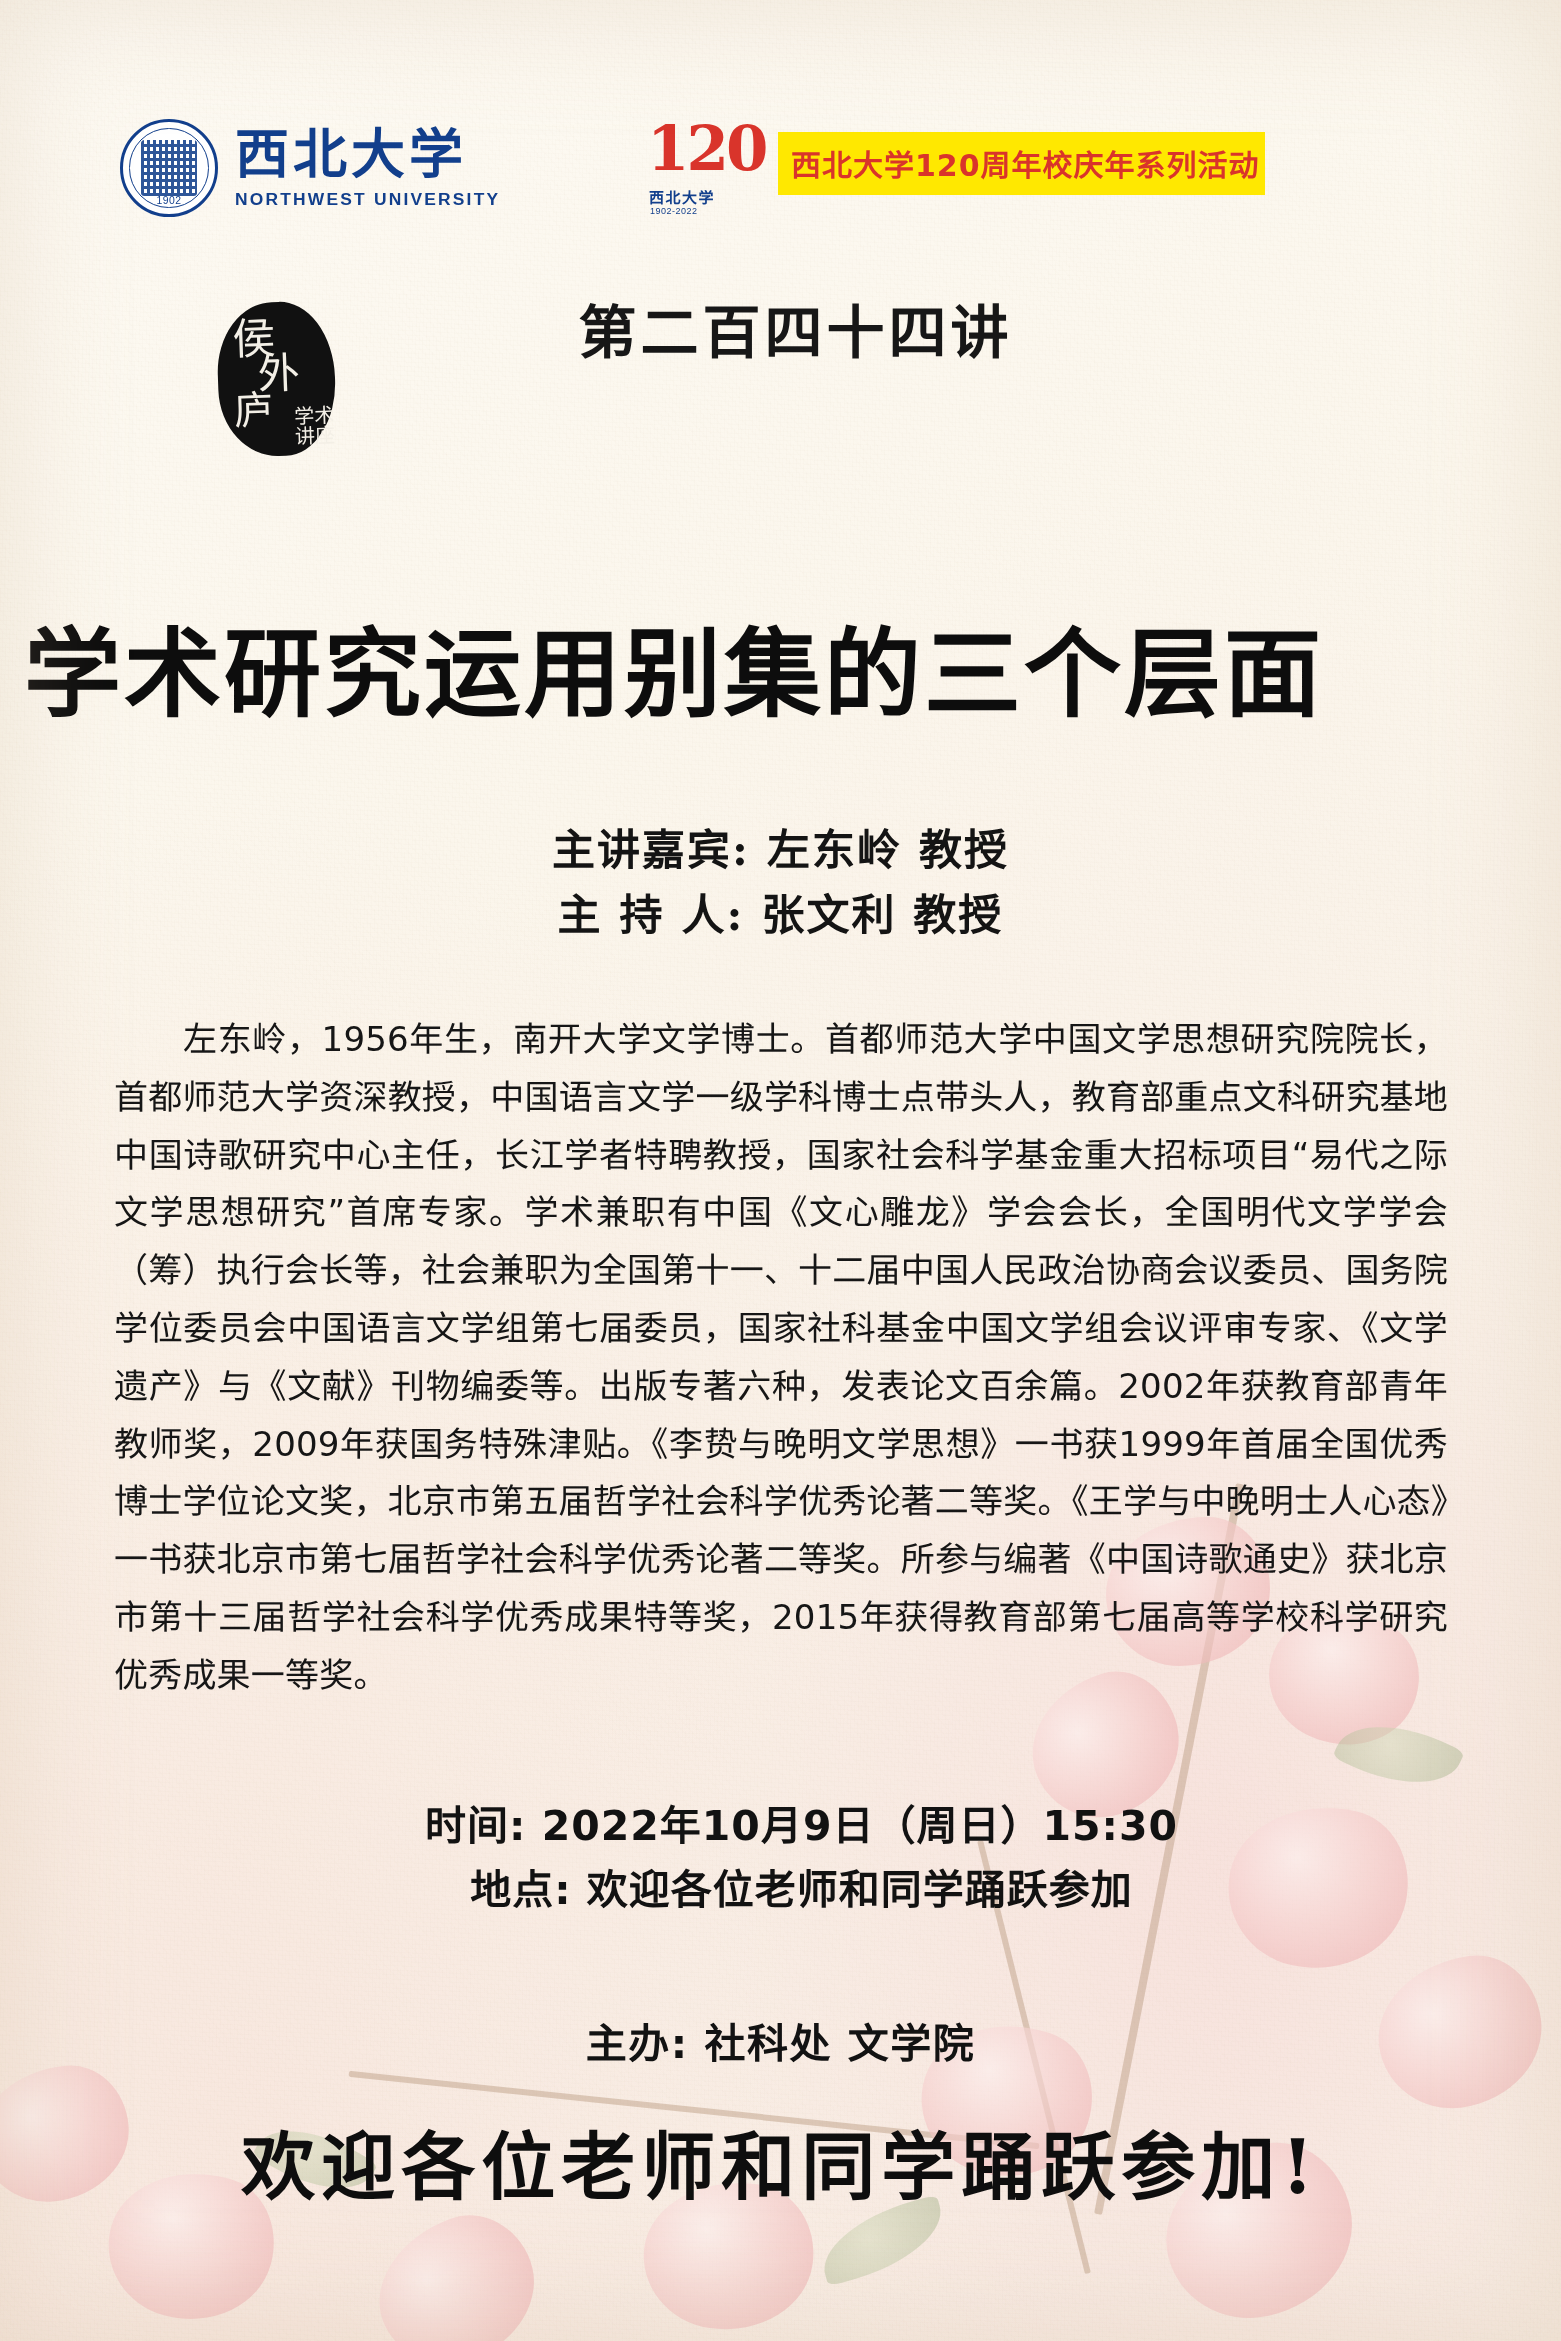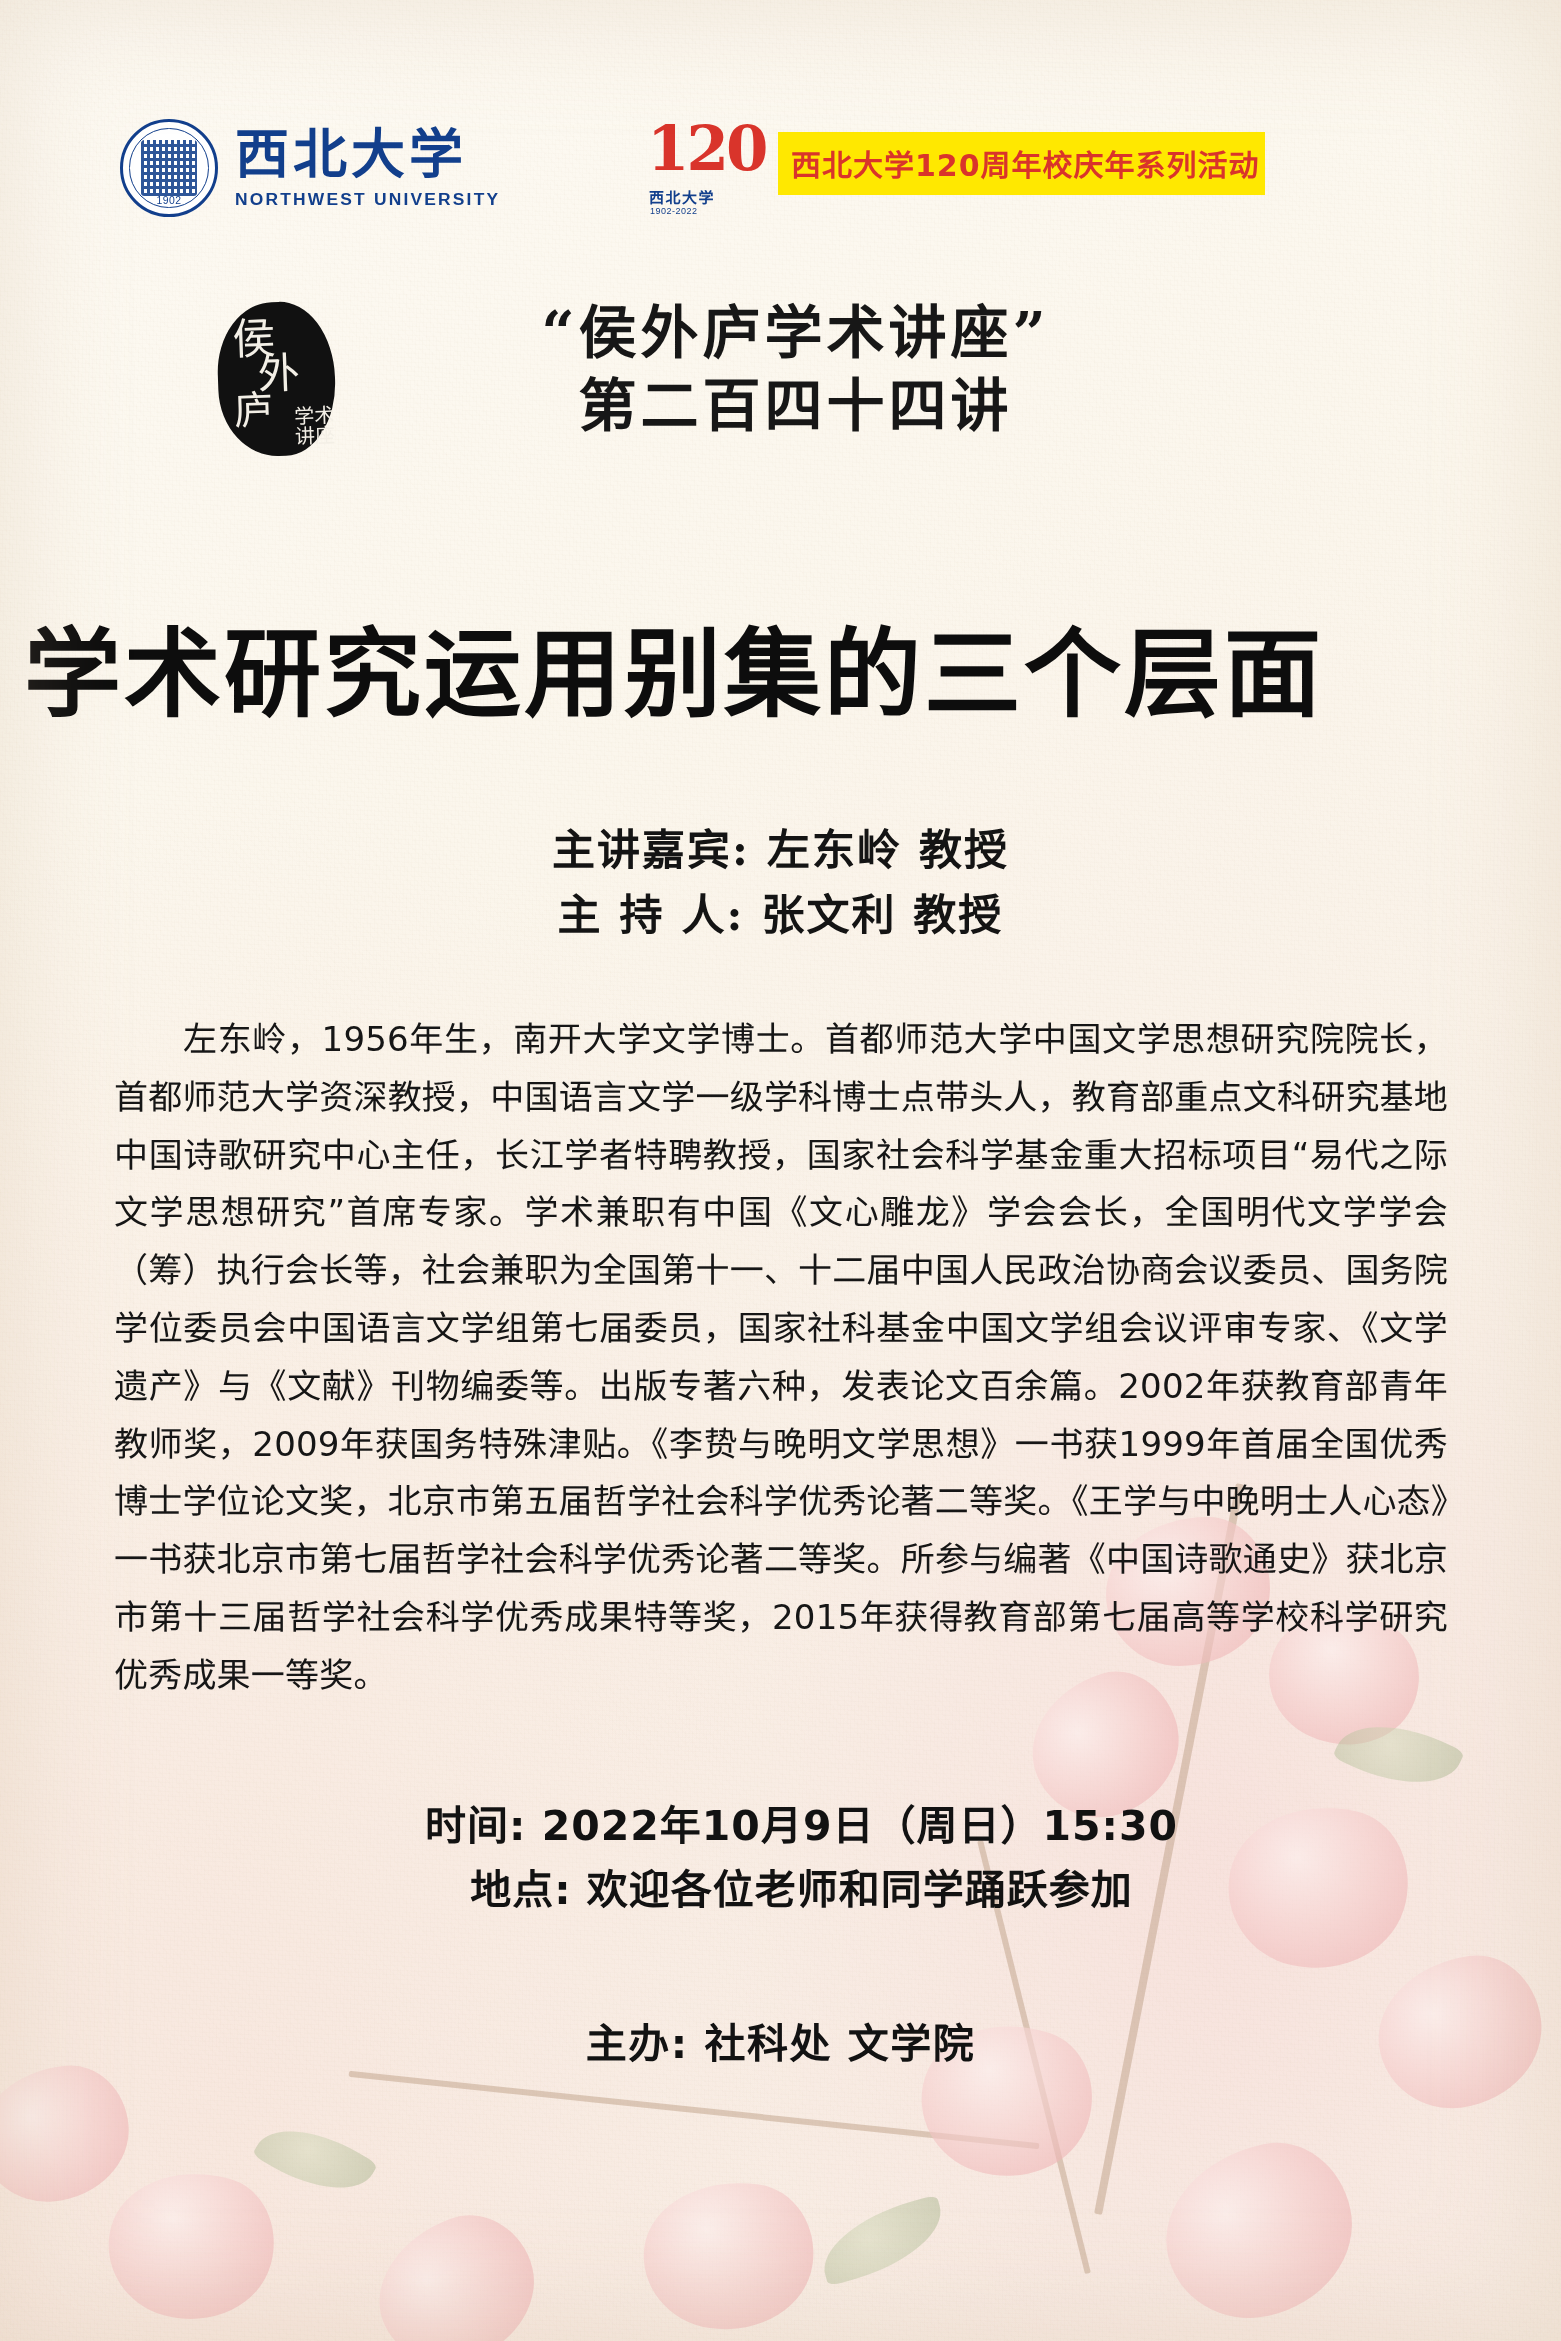--- a/index.html
+++ b/index.html
@@ -372,36 +372,36 @@
     <div class="anniv-banner">西北大学120周年校庆年系列活动</div>
   </div>
 
   <div class="series-block">
     <div class="hwl-seal">
       <span class="hwl-l1">侯</span>
       <span class="hwl-l2">外</span>
       <span class="hwl-l3">庐</span>
       <span class="hwl-l4">学术讲座</span>
     </div>
-    <div class="series-name">“侯外庐学术讲座”</div>
     <div class="series-no">第二百四十四讲</div>
   </div>
 
   <div class="main-title">学术研究运用别集的三个层面</div>
 
   <div class="speakers">
     <div class="speaker-line">主讲嘉宾: 左东岭 教授</div>
     <div class="speaker-line">主 持 人: 张文利 教授</div>
   </div>
 
   <div class="bio">左东岭，1956年生，南开大学文学博士。首都师范大学中国文学思想研究院院长，首都师范大学资深教授，中国语言文学一级学科博士点带头人，教育部重点文科研究基地中国诗歌研究中心主任，长江学者特聘教授，国家社会科学基金重大招标项目“易代之际文学思想研究”首席专家。学术兼职有中国《文心雕龙》学会会长，全国明代文学学会（筹）执行会长等，社会兼职为全国第十一、十二届中国人民政治协商会议委员、国务院学位委员会中国语言文学组第七届委员，国家社科基金中国文学组会议评审专家、《文学遗产》与《文献》刊物编委等。出版专著六种，发表论文百余篇。2002年获教育部青年教师奖，2009年获国务特殊津贴。《李贽与晚明文学思想》一书获1999年首届全国优秀博士学位论文奖，北京市第五届哲学社会科学优秀论著二等奖。《王学与中晚明士人心态》一书获北京市第七届哲学社会科学优秀论著二等奖。所参与编著《中国诗歌通史》获北京市第十三届哲学社会科学优秀成果特等奖，2015年获得教育部第七届高等学校科学研究优秀成果一等奖。</div>
 
   <div class="logistics">
     <div class="logi-line">时间: 2022年10月9日（周日）15:30</div>
     <div class="logi-line">地点: 欢迎各位老师和同学踊跃参加</div>
   </div>
 
   <div class="organizer">主办: 社科处 文学院</div>
 
+  <div class="welcome">欢迎各位老师和同学踊跃参加!</div>
 
   <div class="vignette"></div>
 </div>
 
 
 </body></html>

